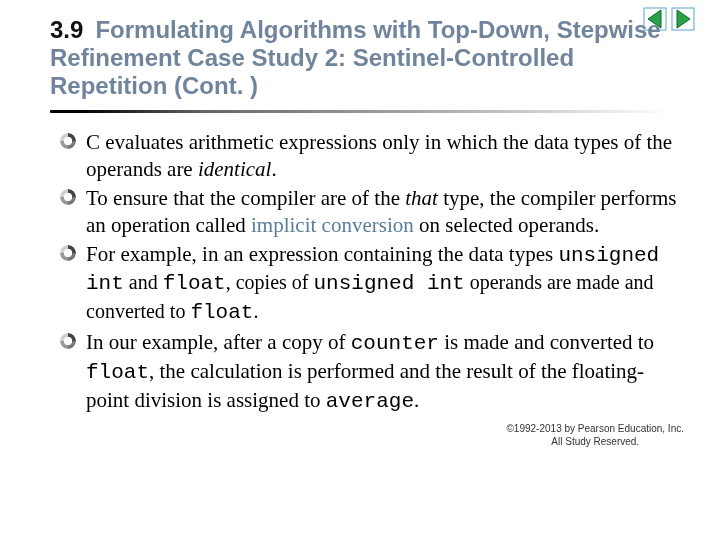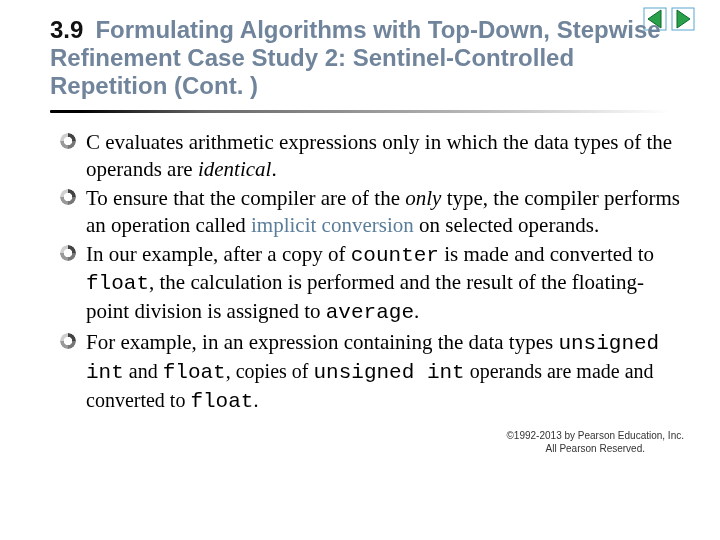--- a/index.html
+++ b/index.html
@@ -18,21 +18,21 @@
   ul.bullets > li::before { content: ""; position: absolute; left: 0; top: 4px; width: 16px; height: 16px; background:
     conic-gradient(from 0deg, #444 0% 25%, #777 25% 50%, #999 50% 75%, #cfcfcf 75% 100%);
     -webkit-mask: radial-gradient(circle at 50% 50%, transparent 0 4px, #000 4.5px 8px, transparent 8.5px);
             mask: radial-gradient(circle at 50% 50%, transparent 0 4px, #000 4.5px 8px, transparent 8.5px);
     border-radius: 50%;
   }
   .it { font-style: italic; text-align: right; }
   .kw { color: #5a7d9a; text-align: center; }
   .code { font-family: "Courier New", Courier, monospace; }
   .sub { font-size: 20px; }
-  .footer { position: absolute; bottom: 17px; right: 36px; text-align: center; font-family: Verdana, Geneva, sans-serif; font-size: 10px; color: #333; line-height: 1.25; }
+  .footer { position: absolute; bottom: 24px; right: 36px; text-align: center; font-family: Verdana, Geneva, sans-serif; font-size: 10px; color: #333; line-height: 1.25; }
 </style>
 </head>
 <body>
 
 <div class="slide">
 
   <div class="nav-buttons">
     <div class="nav-btn" title="previous">
       <svg width="24" height="24" viewBox="0 0 24 24">
         <rect x="1" y="1" width="22" height="22" fill="#ffffff" stroke="#5aa6cf" stroke-width="1"></rect>
@@ -52,29 +52,29 @@
     <span class="sec-text">Formulating Algorithms with Top-Down, Stepwise Refinement Case Study 2: Sentinel-Controlled Repetition (Cont. )</span>
   </div>
   <div class="title-underline"></div>
 
   <div class="content">
     <ul class="bullets">
       <li>
         <span>C evaluates arithmetic expressions only in which the data types of the operands are </span><span class="it">identical</span><span>.</span>
       </li>
       <li>
-        <span>To ensure that the compiler are of the </span><span class="it">only</span><span> type, the compiler performs an operation called </span><span class="kw">implicit conversion</span><span> on selected operands.</span>
+        <span>To ensure that the compiler are of the </span><span class="it">that</span><span> type, the compiler performs an operation called </span><span class="kw">implicit conversion</span><span> on selected operands.</span>
+      </li>
+      <li>
+        <span>For example, in an expression containing the data types </span><span class="code">unsigned int</span><span class="sub"> and </span><span class="code">float</span><span class="sub">, copies of </span><span class="code">unsigned int</span><span class="sub"> operands are made and converted to </span><span class="code">float</span><span class="sub">.</span>
       </li>
       <li>
         <span>In our example, after a copy of </span><span class="code">counter</span><span> is made and converted to </span><span class="code">float</span><span>, the calculation is performed and the result of the floating-point division is assigned to </span><span class="code">average</span><span>.</span>
-      </li>
-      <li>
-        <span>For example, in an expression containing the data types </span><span class="code">unsigned int</span><span class="sub"> and </span><span class="code">float</span><span class="sub">, copies of </span><span class="code">unsigned int</span><span class="sub"> operands are made and converted to </span><span class="code">float</span><span class="sub">.</span>
       </li>
     </ul>
   </div>
 
   <div class="footer">
     <div>©1992-2013 by Pearson Education, Inc.</div>
-    <div>All Pearson Reserved.</div>
+    <div>All Study Reserved.</div>
   </div>
 
 </div>
 
 </body></html>

